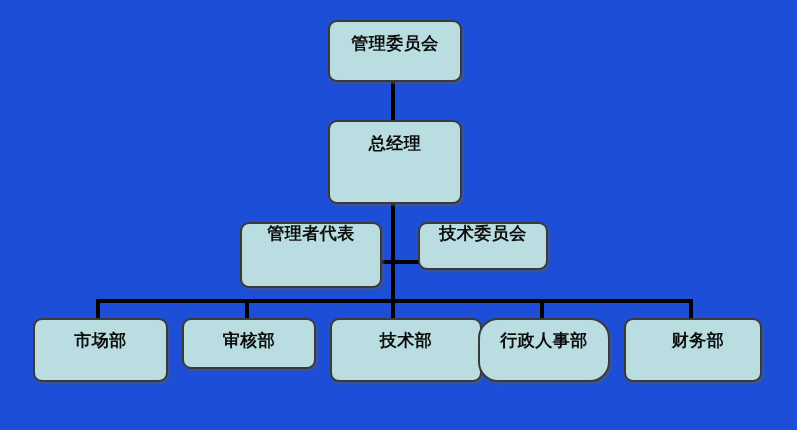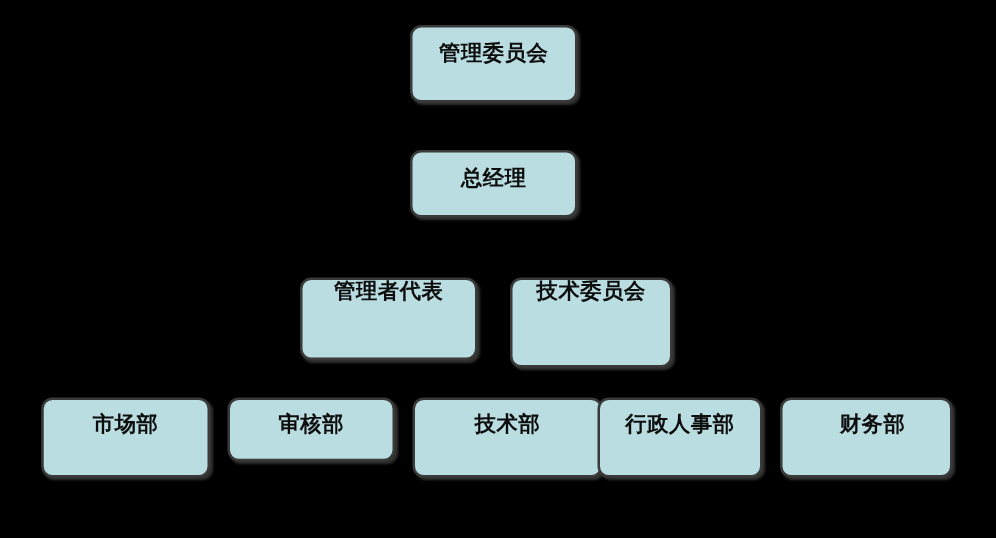--- a/index.html
+++ b/index.html
@@ -7,21 +7,21 @@
     padding: 0;
     background: #ffffff;
   }
   body {
     font-family: "DejaVu Sans", "Liberation Sans", sans-serif;
   }
   #canvas {
     position: relative;
     width: 797px;
     height: 430px;
-    background: #000000;
+    background: #1d4ed8;
     overflow: hidden;
   }
   .node {
     position: absolute;
     box-sizing: border-box;
     background: #b9dde0;
     border: 2px solid #3a3a3a;
     border-radius: 9px;
     box-shadow: 2px 2px 2px rgba(90,90,90,0.55);
     z-index: 3;
@@ -68,45 +68,45 @@
   <div class="conn v" style="left:96px; top:299px; height:20px;"></div>
   <div class="conn v" style="left:245px; top:299px; height:20px;"></div>
   <div class="conn v" style="left:391px; top:299px; height:20px;"></div>
   <div class="conn v" style="left:540px; top:299px; height:20px;"></div>
   <div class="conn v" style="left:689px; top:299px; height:20px;"></div>
 
   <div class="node row1" style="left:328px; top:20px; width:134px; height:62px;">
     <span class="node-label">管理委员会</span>
   </div>
 
-  <div class="node row2" style="left:328px; top:120px; width:134px; height:54px;">
+  <div class="node row2" style="left:328px; top:120px; width:134px; height:84px;">
     <span class="node-label">总经理</span>
   </div>
 
   <div class="node row3" style="left:240px; top:222px; width:142px; height:66px;">
     <span class="node-label">管理者代表</span>
   </div>
 
-  <div class="node row3" style="left:408px; top:222px; width:130px; height:72px;">
+  <div class="node row3" style="left:418px; top:222px; width:130px; height:48px;">
     <span class="node-label">技术委员会</span>
   </div>
 
   <div class="node row4" style="left:33px; top:318px; width:135px; height:64px;">
     <span class="node-label">市场部</span>
   </div>
 
   <div class="node row4" style="left:182px; top:318px; width:134px; height:51px;">
     <span class="node-label">审核部</span>
   </div>
 
   <div class="node row4" style="left:330px; top:318px; width:152px; height:64px;">
     <span class="node-label">技术部</span>
   </div>
 
-  <div class="node row4" style="left:478px; top:318px; width:132px; height:64px;">
+  <div class="node row4" style="left:478px; top:318px; width:132px; height:64px;border-radius:20px;">
     <span class="node-label">行政人事部</span>
   </div>
 
   <div class="node row4" style="left:624px; top:318px; width:138px; height:64px;padding-left:10px;">
     <span class="node-label">财务部</span>
   </div>
 
 </div>
 
 </body></html>

